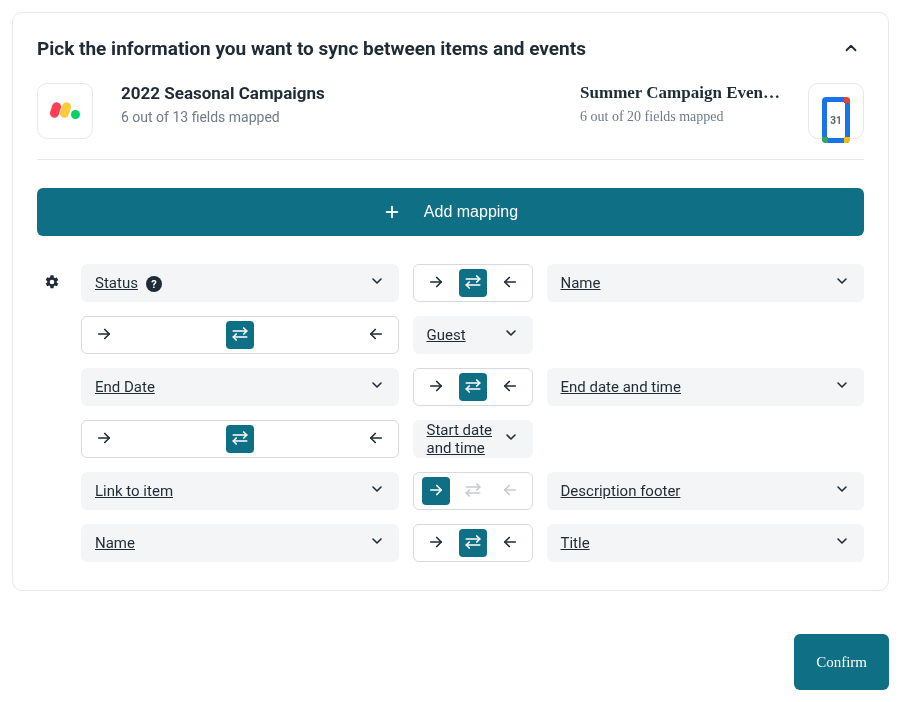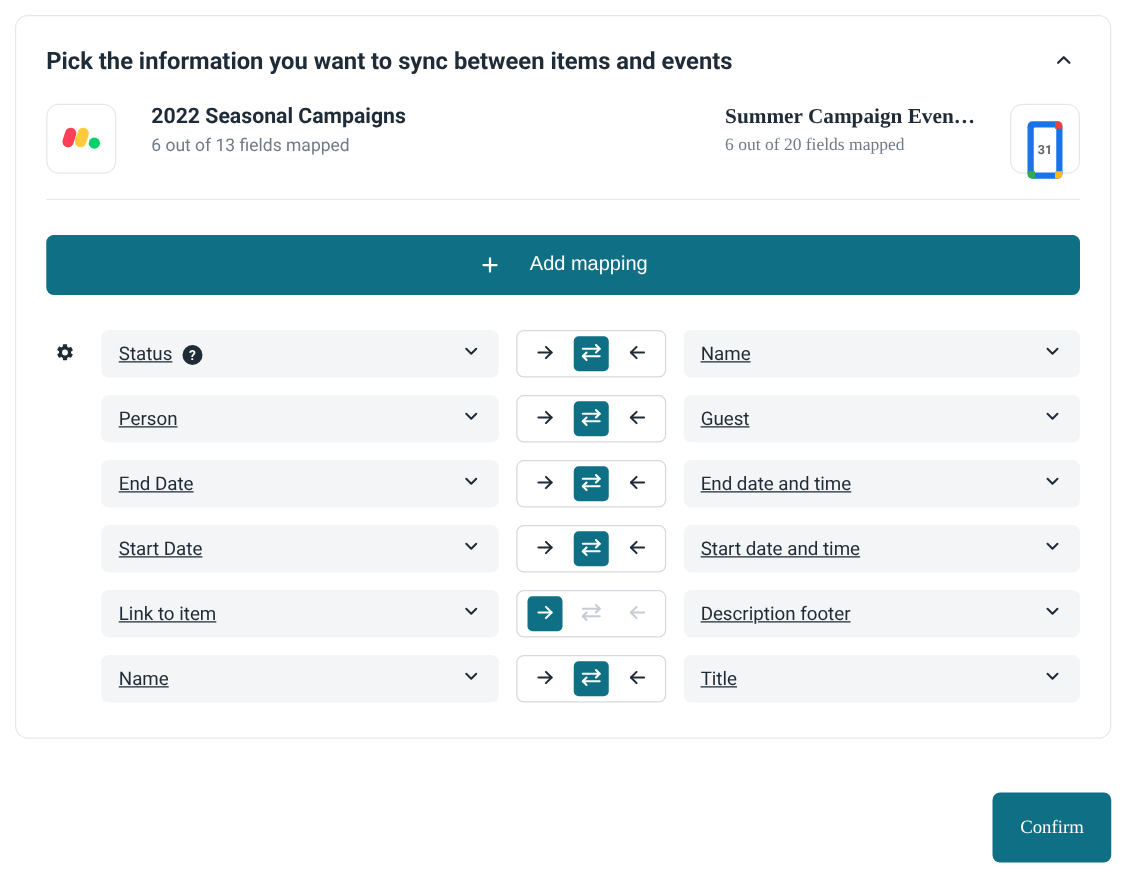--- a/index.html
+++ b/index.html
@@ -310,28 +310,20 @@
           <div class="field-label">
             <span>Name</span>
           </div>
           <span class="chev-down"><svg width="16" height="16" viewBox="0 0 24 24" fill="none" stroke="currentColor" stroke-width="2.4" stroke-linecap="round" stroke-linejoin="round">
               <polyline points="6 9 12 15 18 9"></polyline>
             </svg></span>
         </div>
       </div>
       <div class="mapping-row">
         <div class="row-gear"></div>
-        <div class="field-pill">
-          <div class="field-label">
-            <span>Person</span>
-          </div>
-          <span class="chev-down"><svg width="16" height="16" viewBox="0 0 24 24" fill="none" stroke="currentColor" stroke-width="2.4" stroke-linecap="round" stroke-linejoin="round">
-              <polyline points="6 9 12 15 18 9"></polyline>
-            </svg></span>
-        </div>
         <div class="dir-box">
           <button class="dir-slot ">
             <span><svg width="18" height="18" viewBox="0 0 24 24" fill="none" stroke="currentColor" stroke-width="2.2" stroke-linecap="round" stroke-linejoin="round">
                 <line x1="5" y1="12" x2="19" y2="12"></line>
                 <polyline points="13 6 19 12 13 18"></polyline>
               </svg></span>
           </button>
           <button class="dir-slot on">
             <span><svg width="18" height="18" viewBox="0 0 24 24" fill="none" stroke="currentColor" stroke-width="2.2" stroke-linecap="round" stroke-linejoin="round">
                 <polyline points="17 4 21 8 17 12"></polyline>
@@ -392,28 +384,20 @@
           <div class="field-label">
             <span>End date and time</span>
           </div>
           <span class="chev-down"><svg width="16" height="16" viewBox="0 0 24 24" fill="none" stroke="currentColor" stroke-width="2.4" stroke-linecap="round" stroke-linejoin="round">
               <polyline points="6 9 12 15 18 9"></polyline>
             </svg></span>
         </div>
       </div>
       <div class="mapping-row">
         <div class="row-gear"></div>
-        <div class="field-pill">
-          <div class="field-label">
-            <span>Start Date</span>
-          </div>
-          <span class="chev-down"><svg width="16" height="16" viewBox="0 0 24 24" fill="none" stroke="currentColor" stroke-width="2.4" stroke-linecap="round" stroke-linejoin="round">
-              <polyline points="6 9 12 15 18 9"></polyline>
-            </svg></span>
-        </div>
         <div class="dir-box">
           <button class="dir-slot ">
             <span><svg width="18" height="18" viewBox="0 0 24 24" fill="none" stroke="currentColor" stroke-width="2.2" stroke-linecap="round" stroke-linejoin="round">
                 <line x1="5" y1="12" x2="19" y2="12"></line>
                 <polyline points="13 6 19 12 13 18"></polyline>
               </svg></span>
           </button>
           <button class="dir-slot on">
             <span><svg width="18" height="18" viewBox="0 0 24 24" fill="none" stroke="currentColor" stroke-width="2.2" stroke-linecap="round" stroke-linejoin="round">
                 <polyline points="17 4 21 8 17 12"></polyline>

